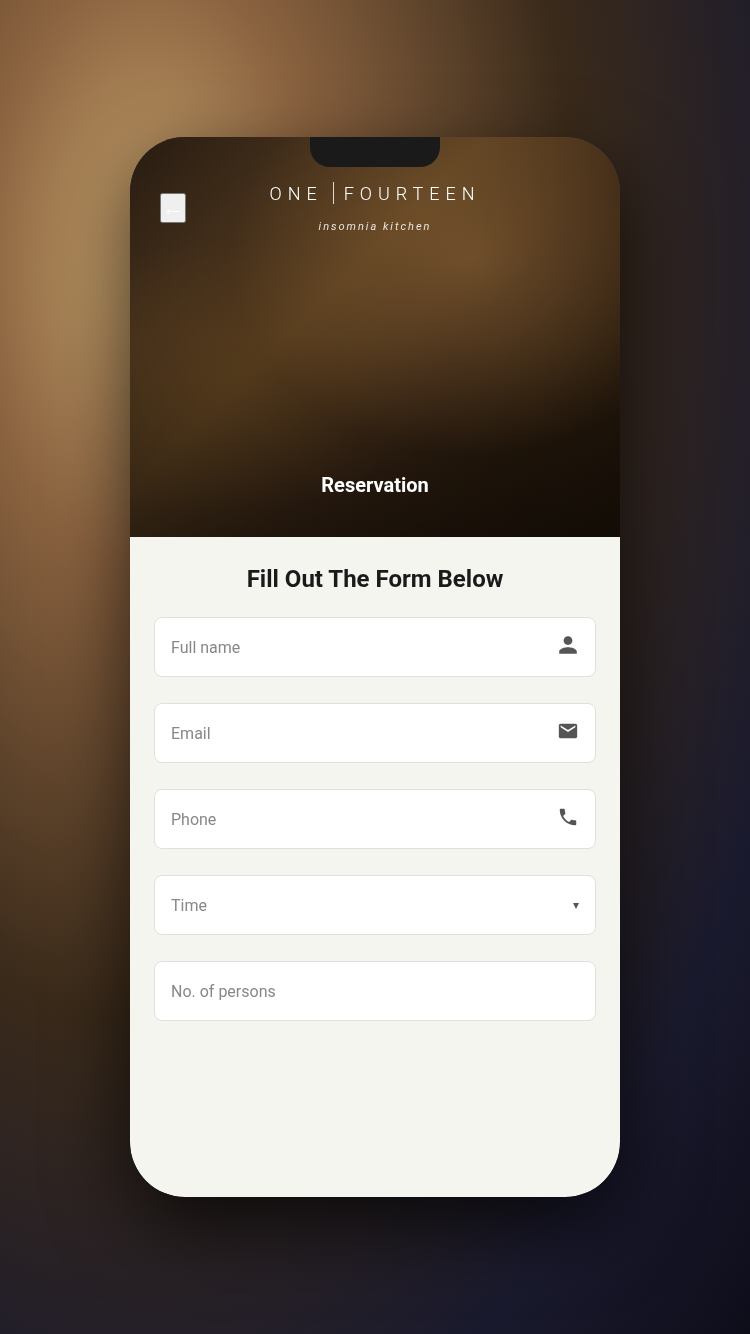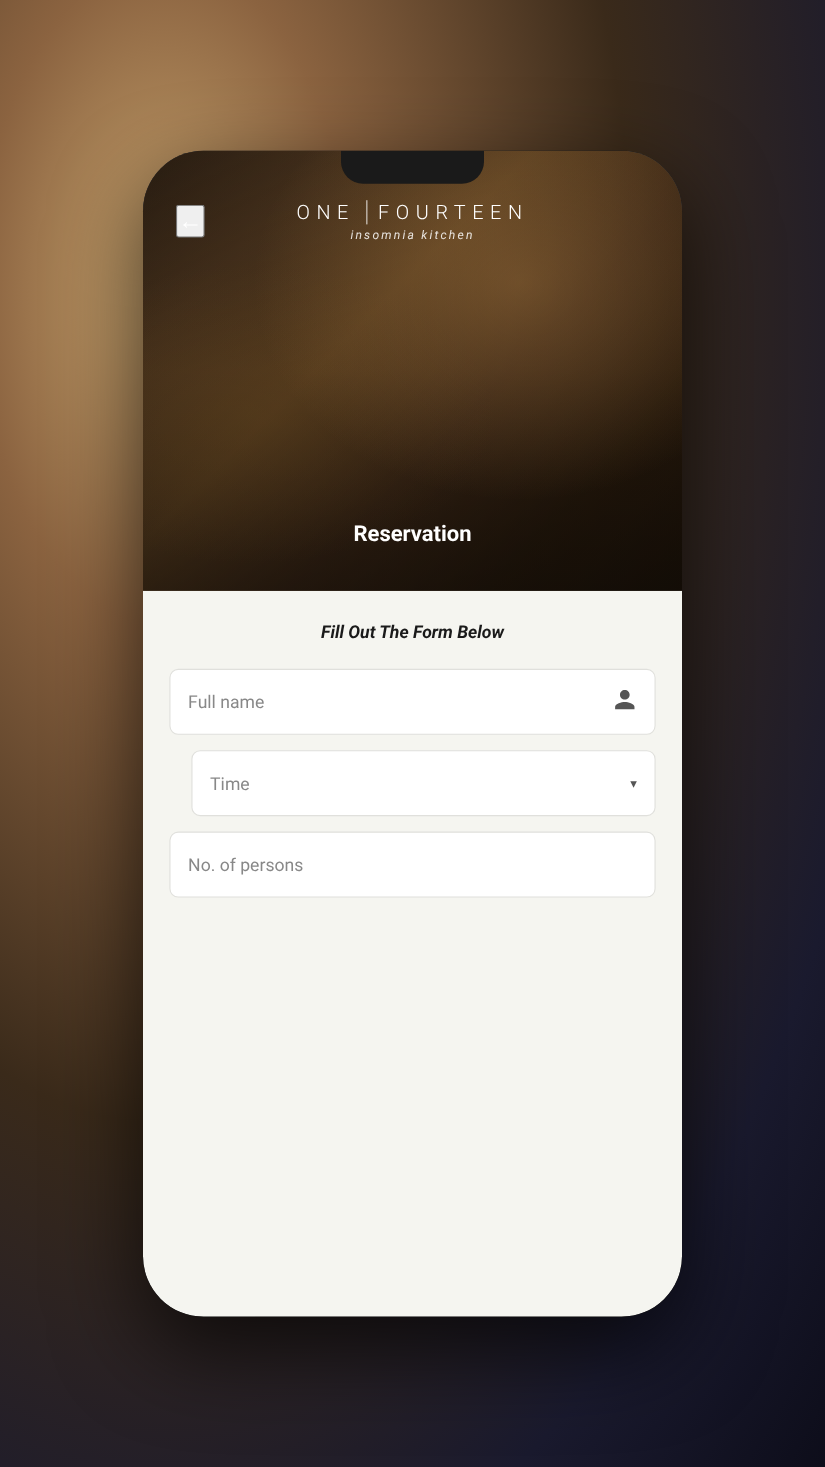--- a/index.html
+++ b/index.html
@@ -114,21 +114,21 @@
       background: white;
       opacity: 0.8;
       margin: 0 2px;
     }
 
     .logo-subtitle {
       color: rgba(255,255,255,0.85);
       font-size: 11px;
       font-style: italic;
       letter-spacing: 2px;
-      margin-top: 3px;
+      margin-top: 16px;
     }
 
     .hero-title {
       position: relative;
       color: white;
       font-size: 20px;
       font-weight: 700;
       text-align: center;
       width: 100%;
     }
@@ -138,31 +138,30 @@
       background: #f5f5f0;
       flex: 1;
       display: flex;
       flex-direction: column;
       padding: 28px 24px 24px;
       overflow-y: auto;
     }
 
     .form-title {
       text-align: center;
-      font-size: 16px;
+      font-size: 24px;
       font-weight: 700;
       color: #1a1a1a;
       margin-bottom: 24px;
-      font-style: italic;
     }
 
     .form-fields {
       display: flex;
       flex-direction: column;
-      gap: 14px;
+      gap: 26px;
       flex: 1;
     }
 
     .field-wrapper {
       background: white;
       border: 1px solid #e0e0dc;
       border-radius: 8px;
       display: flex;
       align-items: center;
       padding: 0 16px;
@@ -189,21 +188,20 @@
       flex-shrink: 0;
     }
 
     .row-fields {
       display: flex;
       gap: 14px;
     }
 
     .row-fields .field-wrapper {
       flex: 1;
-      margin-left: 20px;
     }
 
     .select-field {
       flex: 1;
       border: none;
       outline: none;
       background: transparent;
       font-size: 16px;
       color: #888;
       font-family: inherit;
@@ -261,21 +259,37 @@
 
         <div class="field-wrapper">
           <input class="field-input" type="text" placeholder="Full name" style="">
           <span class="field-icon">
             <svg width="22" height="22" viewBox="0 0 24 24" fill="#555">
               <path d="M12 12c2.7 0 4.8-2.1 4.8-4.8S14.7 2.4 12 2.4 7.2 4.5 7.2 7.2 9.3 12 12 12zm0 2.4c-3.2 0-9.6 1.6-9.6 4.8v2.4h19.2v-2.4c0-3.2-6.4-4.8-9.6-4.8z"></path>
             </svg>
           </span>
         </div>
 
-
+        <div class="field-wrapper">
+          <input class="field-input" type="email" placeholder="Email" style="">
+          <span class="field-icon">
+            <svg width="22" height="22" viewBox="0 0 24 24" fill="#555">
+              <path d="M20 4H4c-1.1 0-2 .9-2 2v12c0 1.1.9 2 2 2h16c1.1 0 2-.9 2-2V6c0-1.1-.9-2-2-2zm0 4l-8 5-8-5V6l8 5 8-5v2z"></path>
+            </svg>
+          </span>
+        </div>
+
+        <div class="field-wrapper">
+          <input class="field-input" type="tel" placeholder="Phone" style="">
+          <span class="field-icon">
+            <svg width="22" height="22" viewBox="0 0 24 24" fill="#555">
+              <path d="M6.6 10.8c1.4 2.8 3.8 5.1 6.6 6.6l2.2-2.2c.3-.3.7-.4 1-.2 1.1.4 2.3.6 3.6.6.6 0 1 .4 1 1V20c0 .6-.4 1-1 1-9.4 0-17-7.6-17-17 0-.6.4-1 1-1h3.5c.6 0 1 .4 1 1 0 1.3.2 2.5.6 3.6.1.3 0 .7-.2 1L6.6 10.8z"></path>
+            </svg>
+          </span>
+        </div>
 
         <div class="row-fields">
           <div class="field-wrapper">
             <select class="select-field">
               <option value="">Time</option>
               <option value="12:00 PM">12:00 PM</option>
               <option value="1:00 PM">1:00 PM</option>
               <option value="2:00 PM">2:00 PM</option>
               <option value="6:00 PM">6:00 PM</option>
               <option value="7:00 PM">7:00 PM</option>

